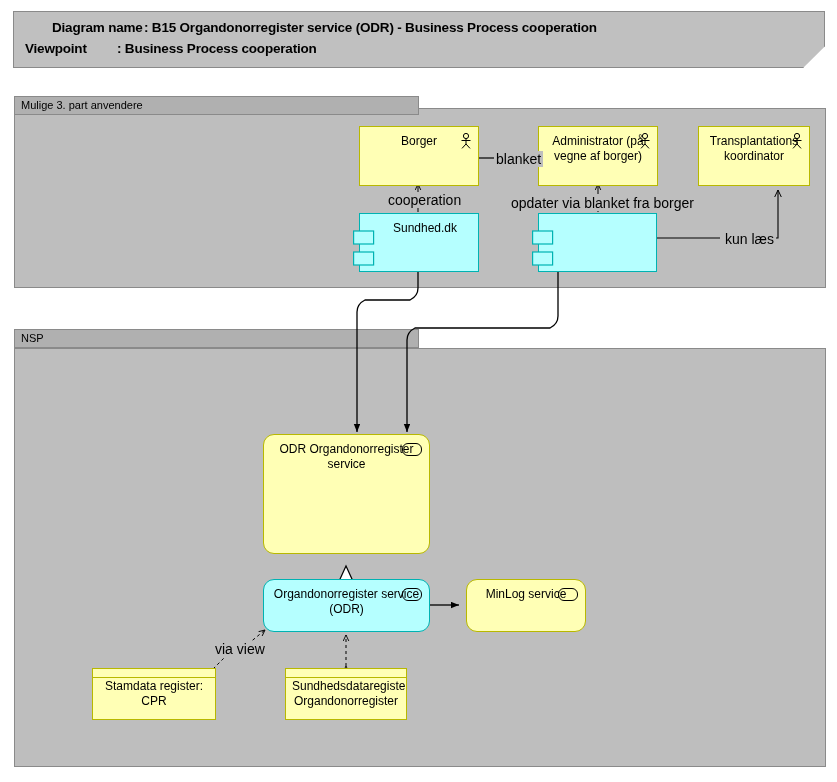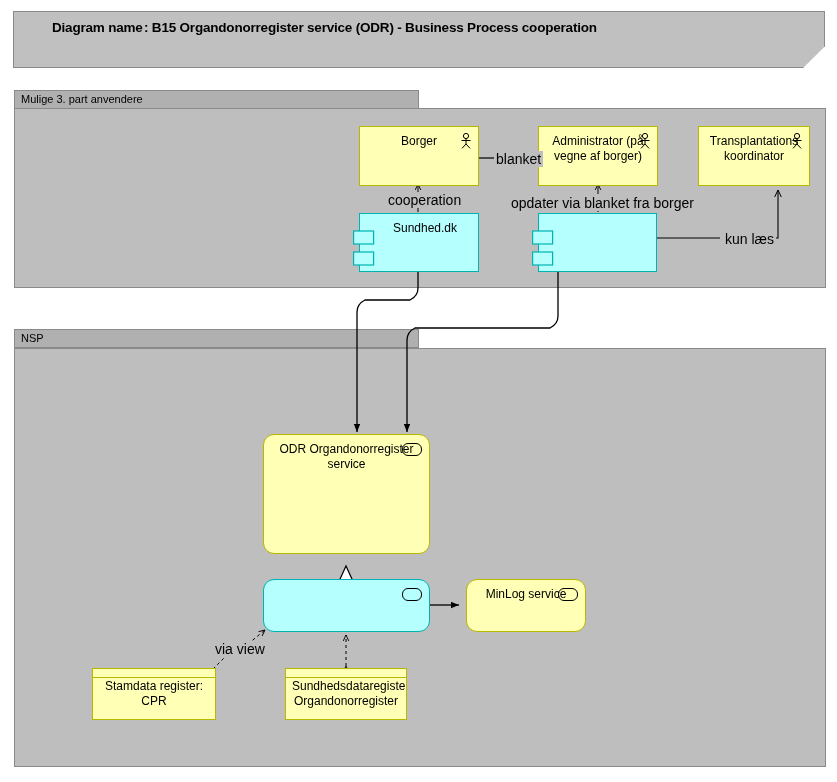--- a/index.html
+++ b/index.html
@@ -153,24 +153,25 @@
     white-space: nowrap;
     z-index: 5;
   }
   .conn-label.on-gray { background: #bebebe; padding: 0 2px; }
 </style>
 </head>
 <body>
 
 <div class="title-box">
   <div class="title-line l1"><span class="title-label">Diagram name</span><span>: B15 Organdonorregister service (ODR) - Business Process cooperation</span></div>
+  <div class="title-line l2"><span class="title-label">Viewpoint</span><span>: Business Process cooperation</span></div>
 </div>
 
 <div class="group" style="left:14px; top:108px; width:812px; height:180px;"></div>
-<div class="group-header" style="left:14px; top:90px; width:405px;">Mulige 3. part anvendere</div>
+<div class="group-header" style="left:14px; top:96px; width:405px;">Mulige 3. part anvendere</div>
 
 <div class="group" style="left:14px; top:348px; width:812px; height:419px;"></div>
 <div class="group-header" style="left:14px; top:329px; width:405px;">NSP</div>
 
 <svg id="canvas" xmlns="http://www.w3.org/2000/svg">
   <defs>
     <marker id="arrow-solid" markerWidth="9" markerHeight="9" refX="8" refY="3.2" orient="auto" markerUnits="userSpaceOnUse">
       <path d="M0,0 L8,3.2 L0,6.4 z" fill="#000"></path>
     </marker>
     <marker id="arrow-open" markerWidth="9" markerHeight="9" refX="7.5" refY="3.6" orient="auto" markerUnits="userSpaceOnUse">
@@ -259,20 +260,21 @@
   </svg>
 </div>
 
 <div class="node service-node" style="left:263px; top:434px; width:167px; height:120px;">
   <div class="svc-icon"></div>
   <span class="label">ODR Organdonorregister service</span>
 </div>
 
 <div class="node service-node cyan" style="left:263px; top:579px; width:167px; height:53px;">
   <div class="svc-icon"></div>
+  <span class="label">Organdonorregister service (ODR)</span>
 </div>
 
 <div class="node service-node" style="left:466px; top:579px; width:120px; height:53px;">
   <div class="svc-icon"></div>
   <span class="label">MinLog service</span>
 </div>
 
 <div class="node data-node" style="left:92px; top:668px; width:124px; height:52px;">
   <div class="bar"></div>
   <span class="label">Stamdata register: CPR</span>

